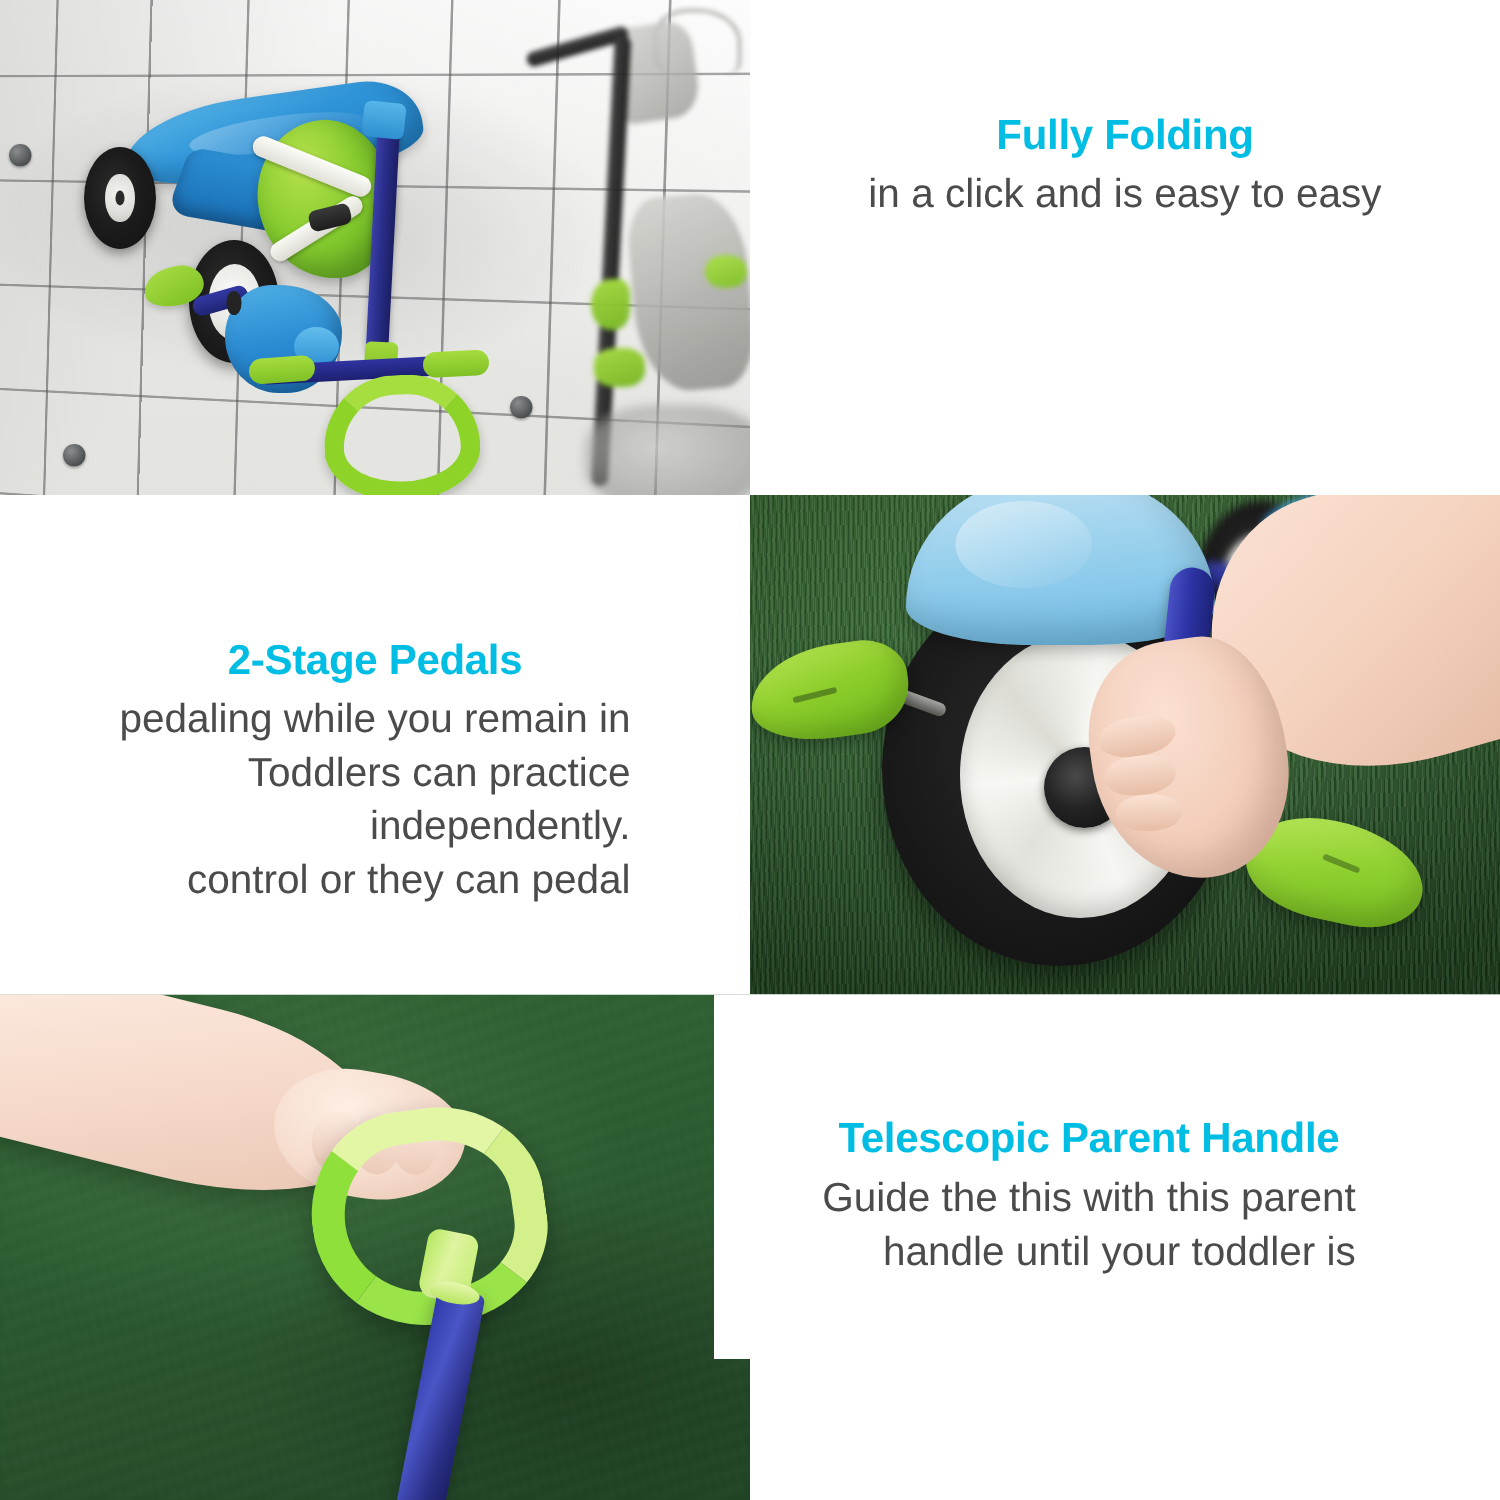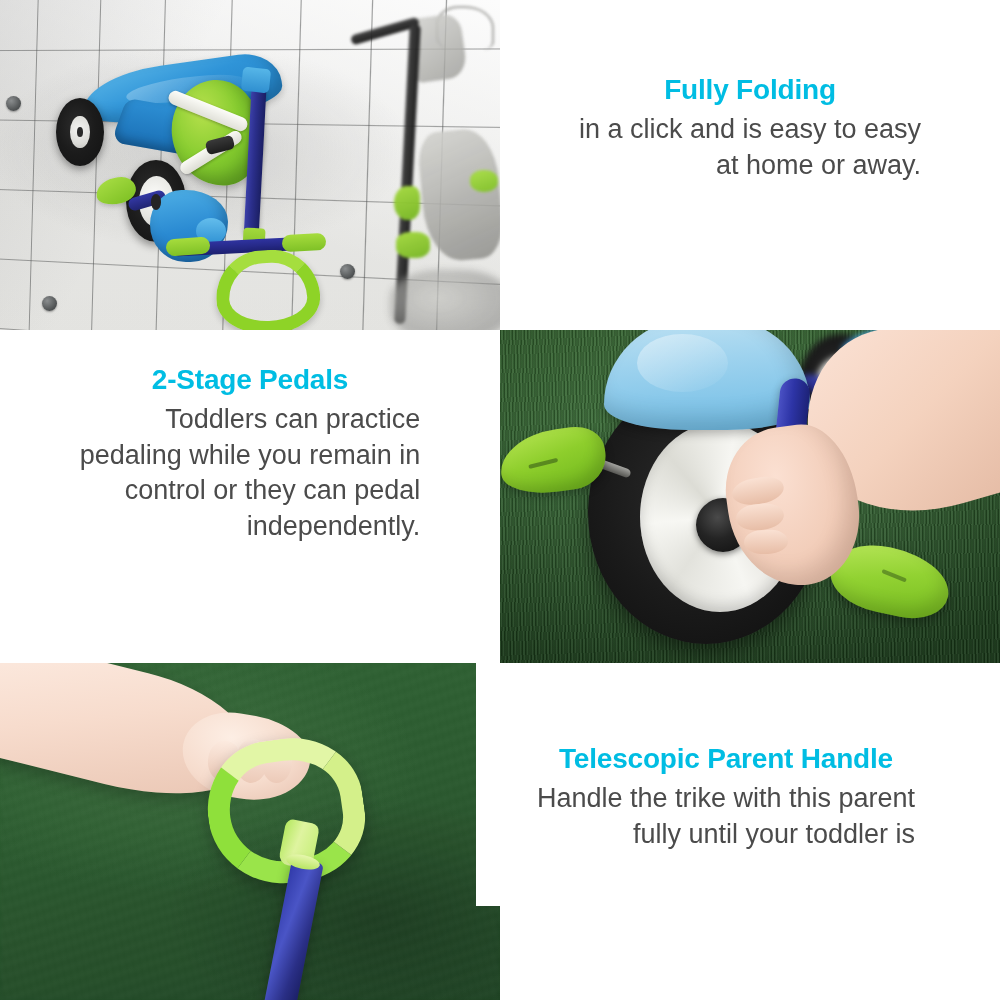--- a/index.html
+++ b/index.html
@@ -58,21 +58,21 @@
     font-size: 27px;
     font-weight: normal;
     line-height: 1.32;
     margin: 0;
     max-width: 460px;
   }
   .tb-body span { display: block; }
 
   
   .cell-tr .textblock { justify-content: flex-start; padding-top: 74px; }
-  .cell-ml .textblock { justify-content: flex-start; padding-top: 34px; }
+  .cell-ml .textblock { justify-content: flex-start; padding-top: 94px; }
   .cell-br .textblock { justify-content: flex-start; padding-top: 80px; }
 
   
   .photo { position: relative; width: 100%; height: 100%; }
 
   .wall {
     position: absolute;
     inset: 0;
     background:
       linear-gradient(118deg, rgba(120,120,120,0.16) 0%, rgba(255,255,255,0) 34%),
@@ -673,33 +673,32 @@
         <div class="sc-bottom"></div>
       </div>
     </div>
   </div>
 
   <div class="cell cell-tr">
     <div class="textblock">
       <h2 class="tb-heading">Fully Folding</h2>
       <p class="tb-body">
         <span>in a click and is easy to easy</span>
-        <span>at home or away.</span>
       </p>
     </div>
   </div>
 
   <div class="cell cell-ml">
     <div class="textblock">
       <h2 class="tb-heading">2-Stage Pedals</h2>
       <p class="tb-body">
+        <span>pedaling while you remain in</span>
         <span>Toddlers can practice</span>
-        <span>pedaling while you remain in</span>
+        <span>independently.</span>
         <span>control or they can pedal</span>
-        <span>independently.</span>
       </p>
     </div>
   </div>
 
   <div class="cell cell-mr">
     <div class="photo">
       <div class="turf"></div>
 
       <div class="mr-bgtrike">
         <div class="mr-bg-wheel"></div>
@@ -744,19 +743,19 @@
       <div class="bl-neck"></div>
       <div class="bl-collar"></div>
       <div class="bl-pole"></div>
     </div>
   </div>
 
   <div class="cell cell-br">
     <div class="textblock">
       <h2 class="tb-heading">Telescopic Parent Handle</h2>
       <p class="tb-body">
-        <span>Handle the trike with this parent</span>
-        <span>fully until your toddler is</span>
+        <span>Guide the this with this parent</span>
+        <span>handle until your toddler is</span>
       </p>
     </div>
   </div>
 
 </div>
 
 </body></html>

